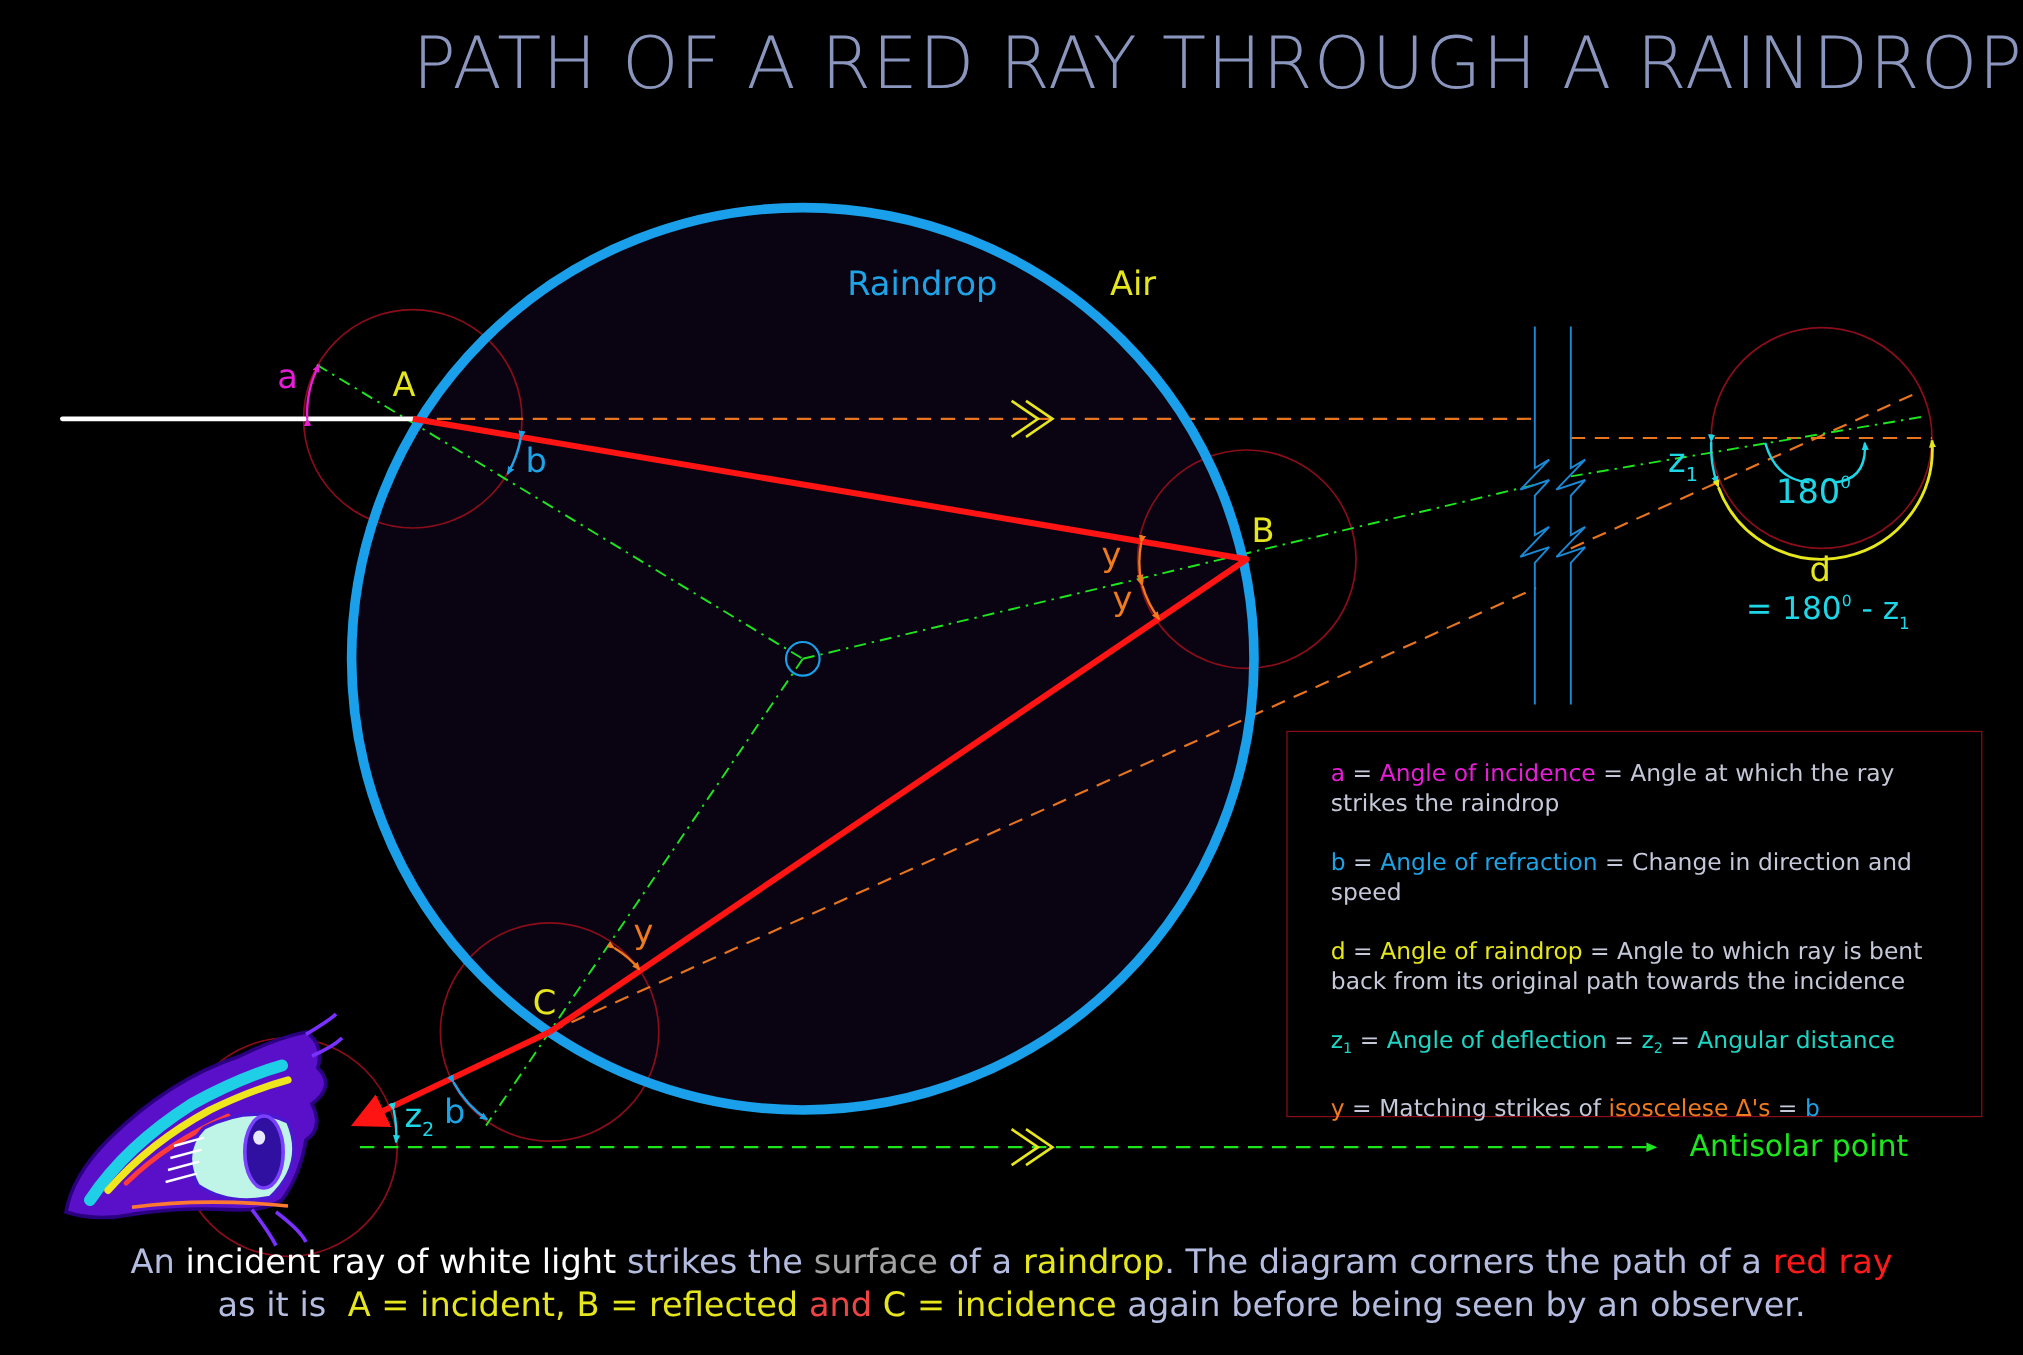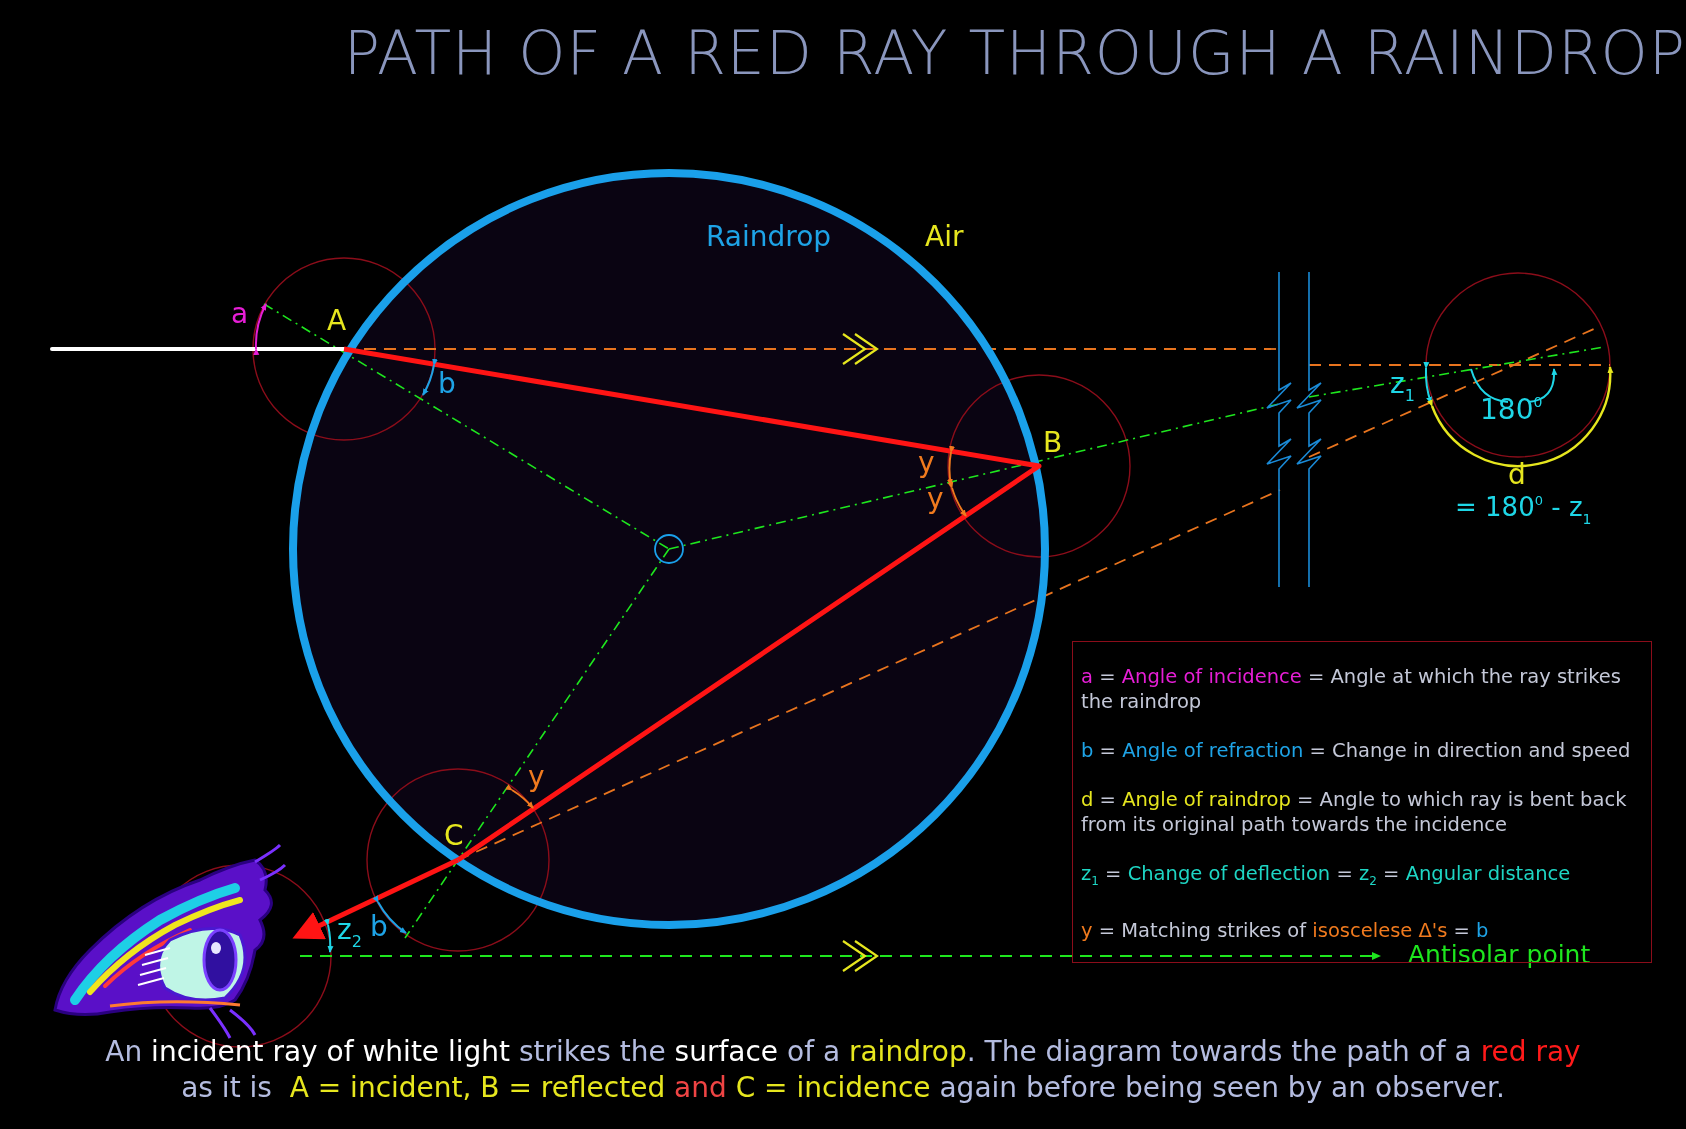--- a/index.html
+++ b/index.html
@@ -1,20 +1,20 @@
 <!DOCTYPE html>
 <html><head>
 <meta charset="utf-8">
 <style>
   html, body { margin:0; padding:0; background:#000; }
   body { width:1686px; height:1129px; position:relative; overflow:hidden; font-family:"DejaVu Sans", sans-serif; }
   #stage { position:absolute; left:0; top:0; width:1686px; height:1129px; }
   .title { position:absolute; left:0; top:18px; width:1686px; text-align:right; color:#8a96bd; font-family:"DejaVu Sans", sans-serif; font-weight:200; font-size:60px; letter-spacing:1px; }
   svg text { font-family:"DejaVu Sans", sans-serif; }
-  .legend { position:absolute; left:1072px; top:609px; width:580px; height:322px; border:1px solid #8b0d1a; box-sizing:border-box; padding:22px 8px; color:#c4c8d8; font-size:19.5px; line-height:25px;margin-top:32px; }
+  .legend { position:absolute; left:1072px; top:609px; width:580px; height:322px; border:1px solid #8b0d1a; box-sizing:border-box; padding:22px 36px; color:#c4c8d8; font-size:19.5px; line-height:25px; }
   .legend p { margin:0 0 24px 0; }
   .legend sub { font-size:12px; }
   .mag { color:#e61ed6; } .blu { color:#1ea3e6; } .yel { color:#e6e61e; } .cya { color:#1ed6c4; } .org { color:#f07a1e; }
   .caption { position:absolute; left:0; top:1034px; width:1686px; text-align:center; color:#b4bce0; font-size:28px; line-height:36px; }
 </style>
 </head>
 <body>
 
 <div id="stage">
   <div class="title">PATH OF A RED RAY THROUGH A RAINDROP</div>
@@ -145,25 +145,25 @@
           <path d="M180,150 Q200,165 205,175"></path>
           <path d="M160,148 Q175,168 180,178"></path>
       </g>
     </g>
   </svg>
 
   <div class="legend">
     <p><span class="mag">a</span><span> = </span><span class="mag">Angle of incidence</span><span> = </span><span>Angle at which the ray strikes the raindrop</span></p>
     <p><span class="blu">b</span><span> = </span><span class="blu">Angle of refraction</span><span> = </span><span>Change in direction and speed</span></p>
     <p><span class="yel">d</span><span> = </span><span class="yel">Angle of raindrop</span><span> = </span><span>Angle to which ray is bent back from its original path towards the incidence</span></p>
-    <p><span class="cya">z</span><sub class="cya">1</sub><span> = </span><span class="cya">Change of deflection</span><span> = </span><span class="cya">z</span><sub class="cya">2</sub><span> =  </span><span class="cya">Angular distance</span></p>
+    <p><span class="cya">z</span><sub class="cya">1</sub><span> = </span><span class="cya">Angle of deflection</span><span> = </span><span class="cya">z</span><sub class="cya">2</sub><span> =  </span><span class="cya">Angular distance</span></p>
     <p style="margin-bottom:0"><span class="org">y</span><span> = </span><span>Matching strikes of </span><span class="org">isoscelese Δ's</span><span> = </span><span class="blu">b</span></p>
   </div>
 
   <div class="caption">
     <div>
-      <span style="color:#b4bce0">An </span><span style="color:#ffffff">incident ray of white light</span><span style="color:#b4bce0"> strikes the </span><span style="color:#ffffff">surface</span><span style="color:#b4bce0"> of a </span><span style="color:#e6e61e">raindrop</span><span style="color:#b4bce0">. The diagram towards the path of a </span><span style="color:#ff1a1a">red ray</span>
+      <span style="color:#b4bce0">An </span><span style="color:#ffffff">incident ray of white light</span><span style="color:#b4bce0"> strikes the </span><span style="color:#a3a3a3">surface</span><span style="color:#b4bce0"> of a </span><span style="color:#e6e61e">raindrop</span><span style="color:#b4bce0">. The diagram corners the path of a </span><span style="color:#ff1a1a">red ray</span>
     </div>
     <div>
       <span style="color:#b4bce0;white-space:pre">as it is  </span><span style="color:#e6e61e">A = incident, B = reflected</span><span style="color:#ef4444;white-space:pre"> and </span><span style="color:#e6e61e">C = incidence</span><span style="color:#b4bce0"> again before being seen by an observer.</span>
     </div>
   </div>
 </div>
 
 </body></html>

